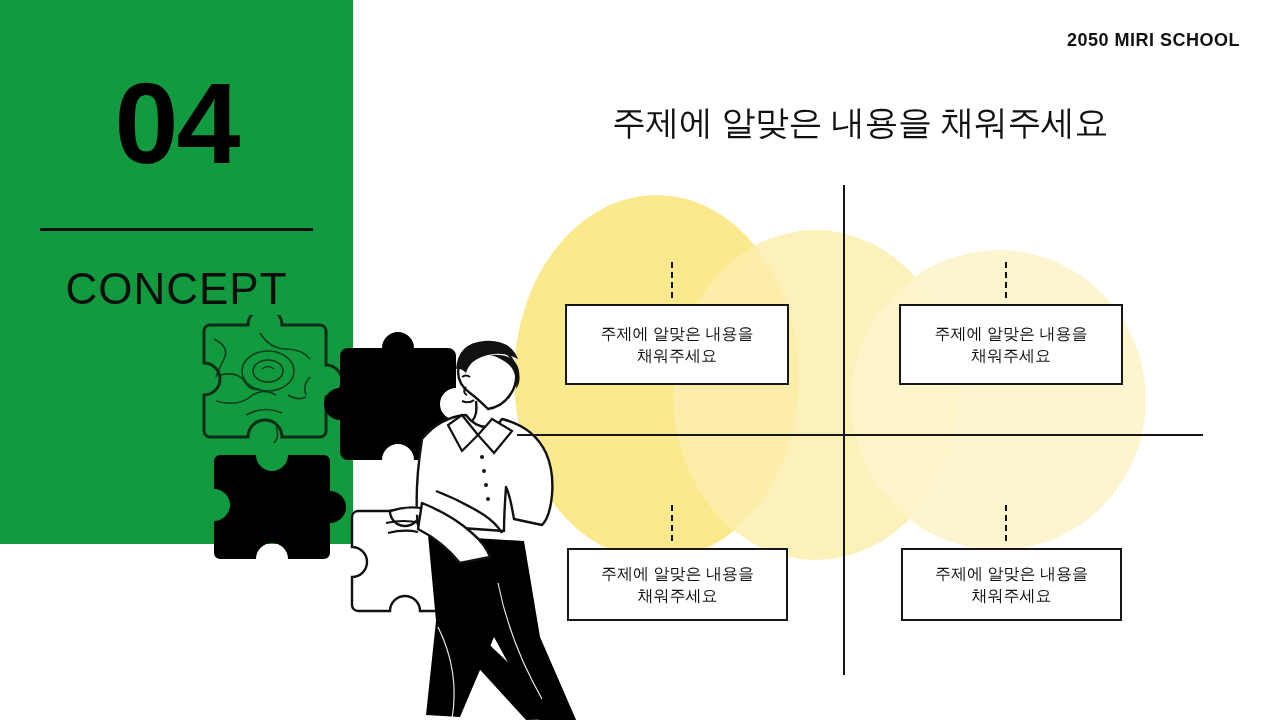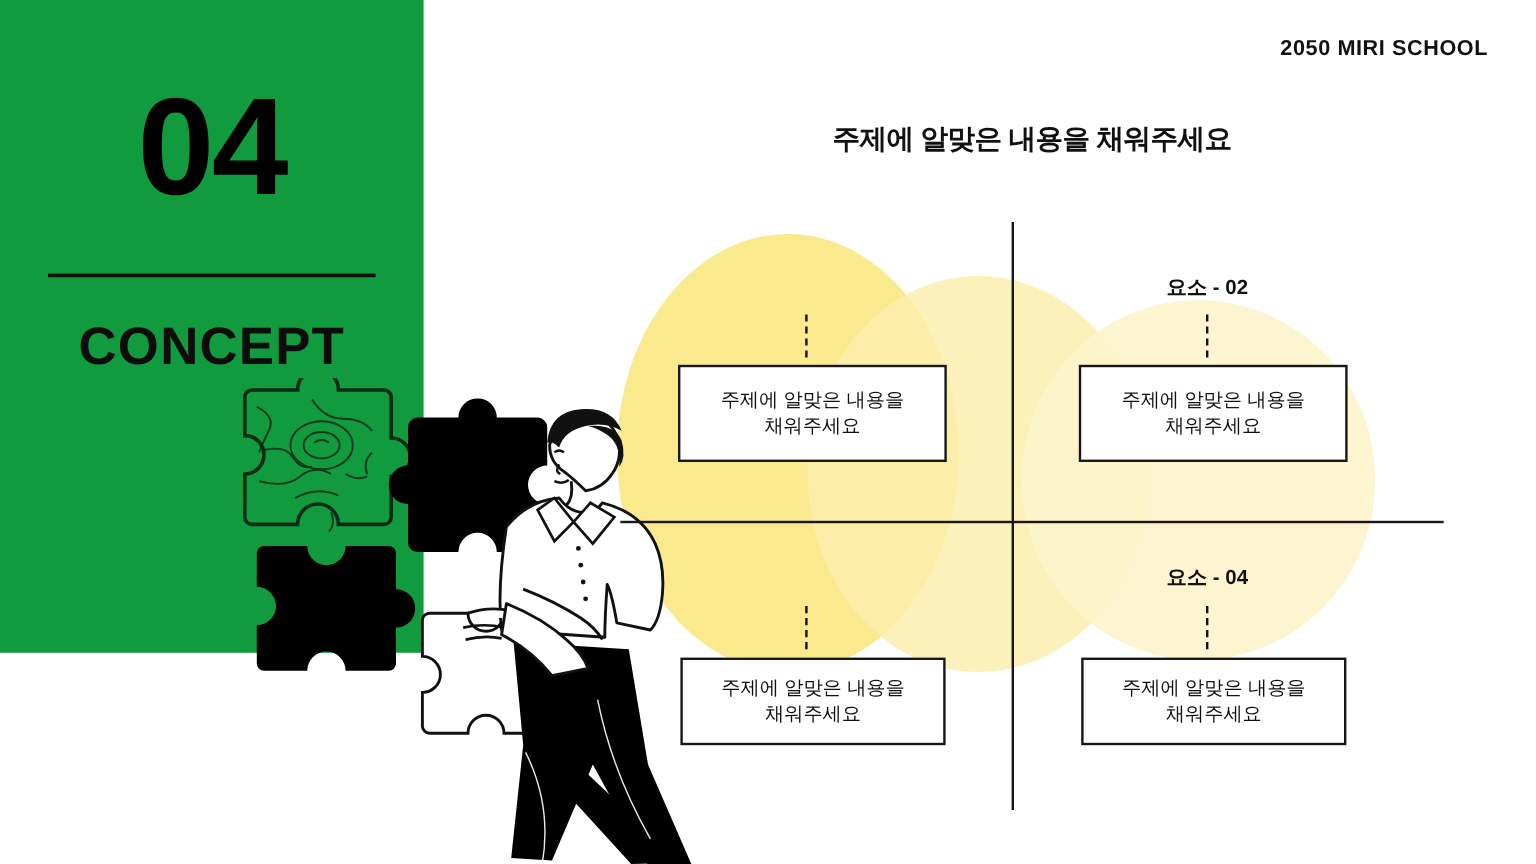--- a/index.html
+++ b/index.html
@@ -22,33 +22,33 @@
     text-align:center;
     font-size:115px;line-height:1;
     font-weight:800;color:#000;letter-spacing:-2px;
     font-family:"Liberation Sans","DejaVu Sans",sans-serif;
   }
   .divider{
     position:absolute;left:40px;top:228px;width:273px;height:3px;background:#111;
   }
   .concept{
     position:absolute;left:0;top:264px;width:353px;text-align:center;
-    font-size:44px;font-weight:700;color:#0d0d0d;letter-spacing:1px;
+    font-size:44px;font-weight:400;color:#0d0d0d;letter-spacing:1px;
   }
 
   
   .brand{
     position:absolute;right:40px;top:30px;
     font-size:18px;font-weight:800;color:#111;letter-spacing:.5px;margin-left:34px;
   }
 
   
   .main-title{
     position:absolute;left:520px;top:100px;width:680px;text-align:center;
-    font-size:23px;font-weight:700;color:#111;letter-spacing:-.5px;
+    font-size:34px;font-weight:400;color:#111;letter-spacing:-.5px;
   }
 
   
   .blobs{position:absolute;left:353px;top:0;width:927px;height:720px;overflow:hidden;}
   .blob{position:absolute;border-radius:50%;}
   .blob-a{left:161px;top:195px;width:285px;height:365px;background:#FBE98D;}
   .blob-b{left:320px;top:230px;width:285px;height:330px;background:#FCEFAE;opacity:.85;}
   .blob-c{left:498px;top:250px;width:295px;height:300px;background:#FDF4CB;opacity:.9;}
 
   
@@ -186,38 +186,36 @@
   <div class="h-axis"></div>
 
   <div class="dash d1"></div>
   <div class="cbox cb1">
     <div>
       <span>주제에 알맞은 내용을</span>
       <span>채워주세요</span>
     </div>
   </div>
 
-  <div class="q-label q-l2">요소 - 02</div>
   <div class="dash d2"></div>
   <div class="cbox cb2">
     <div>
       <span>주제에 알맞은 내용을</span>
       <span>채워주세요</span>
     </div>
   </div>
 
   <div class="dash d3"></div>
   <div class="cbox cb3">
     <div>
       <span>주제에 알맞은 내용을</span>
       <span>채워주세요</span>
     </div>
   </div>
 
-  <div class="q-label q-l4">요소 - 04</div>
   <div class="dash d4"></div>
   <div class="cbox cb4">
     <div>
       <span>주제에 알맞은 내용을</span>
       <span>채워주세요</span>
     </div>
   </div>
 
 </div>
 

